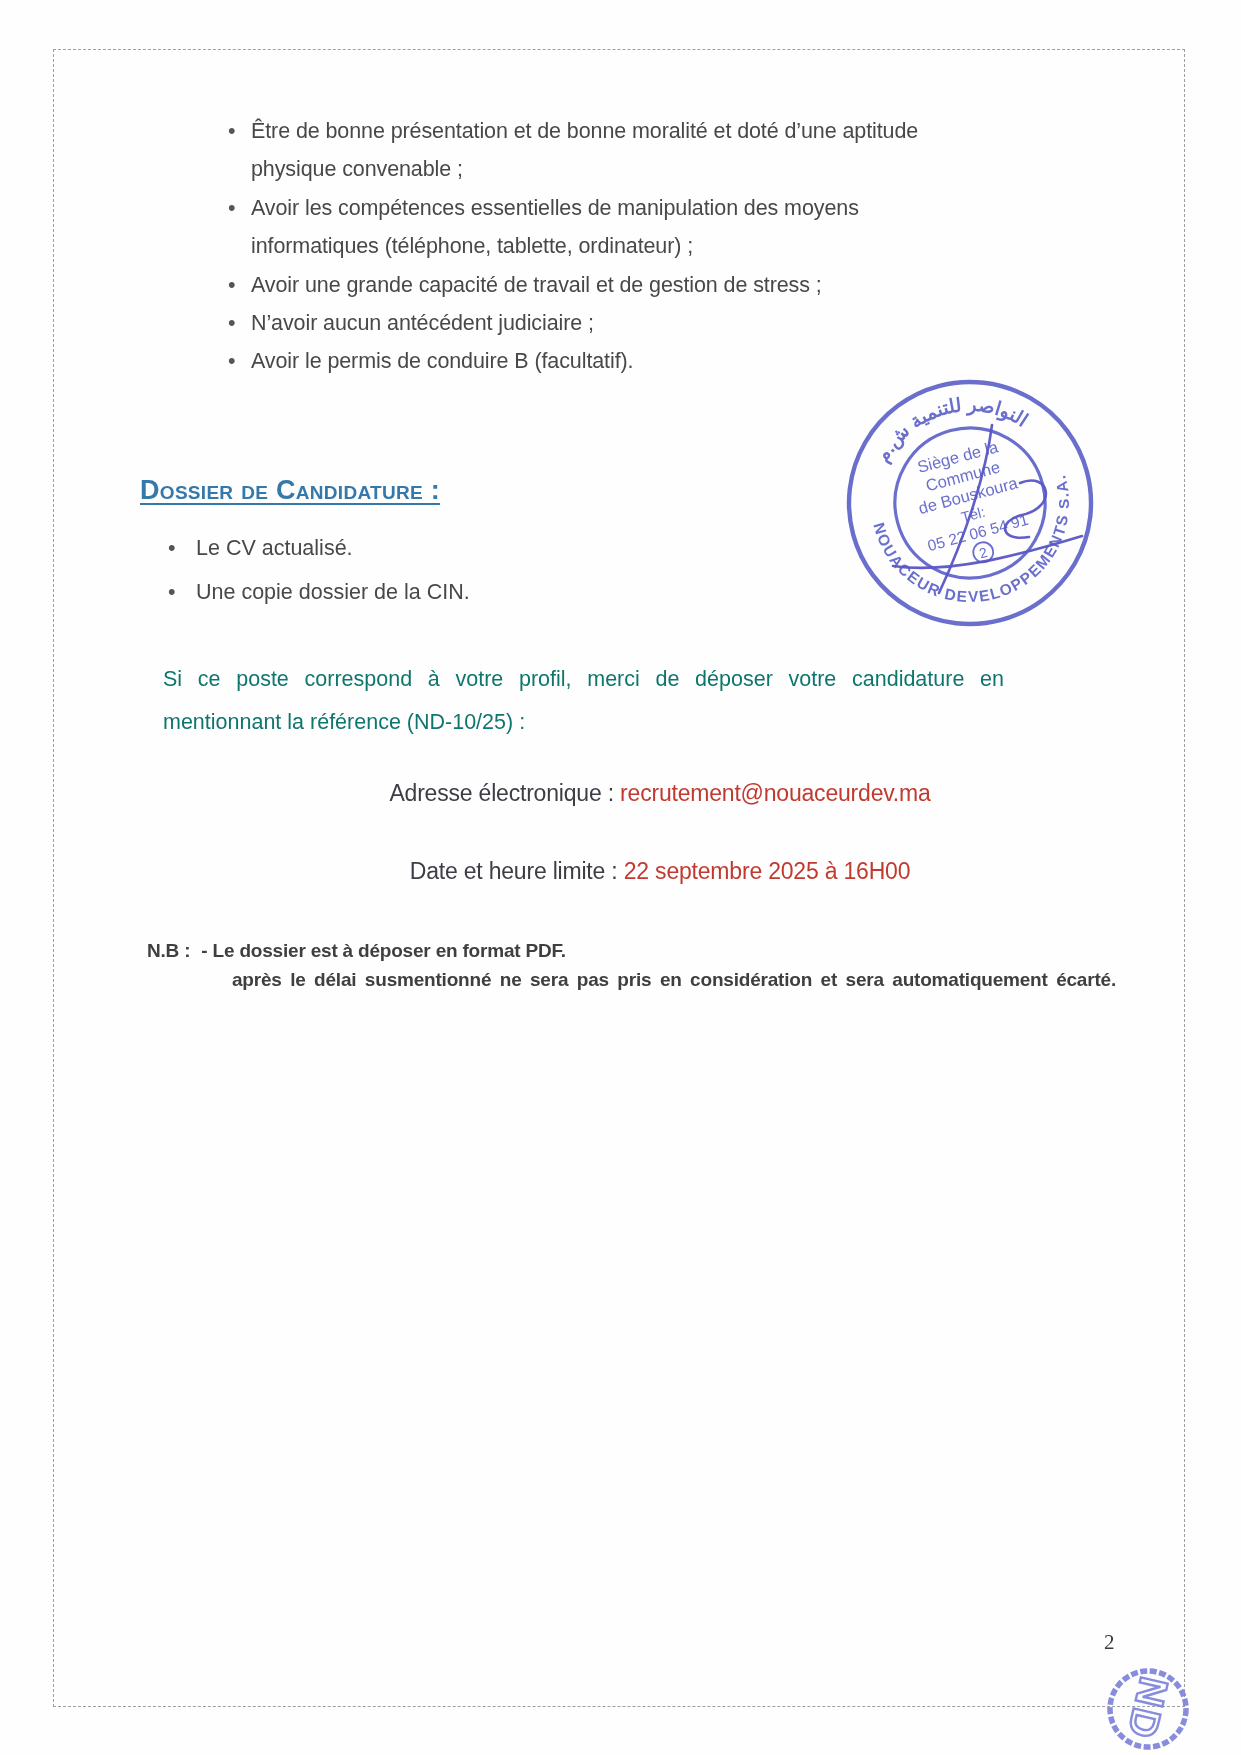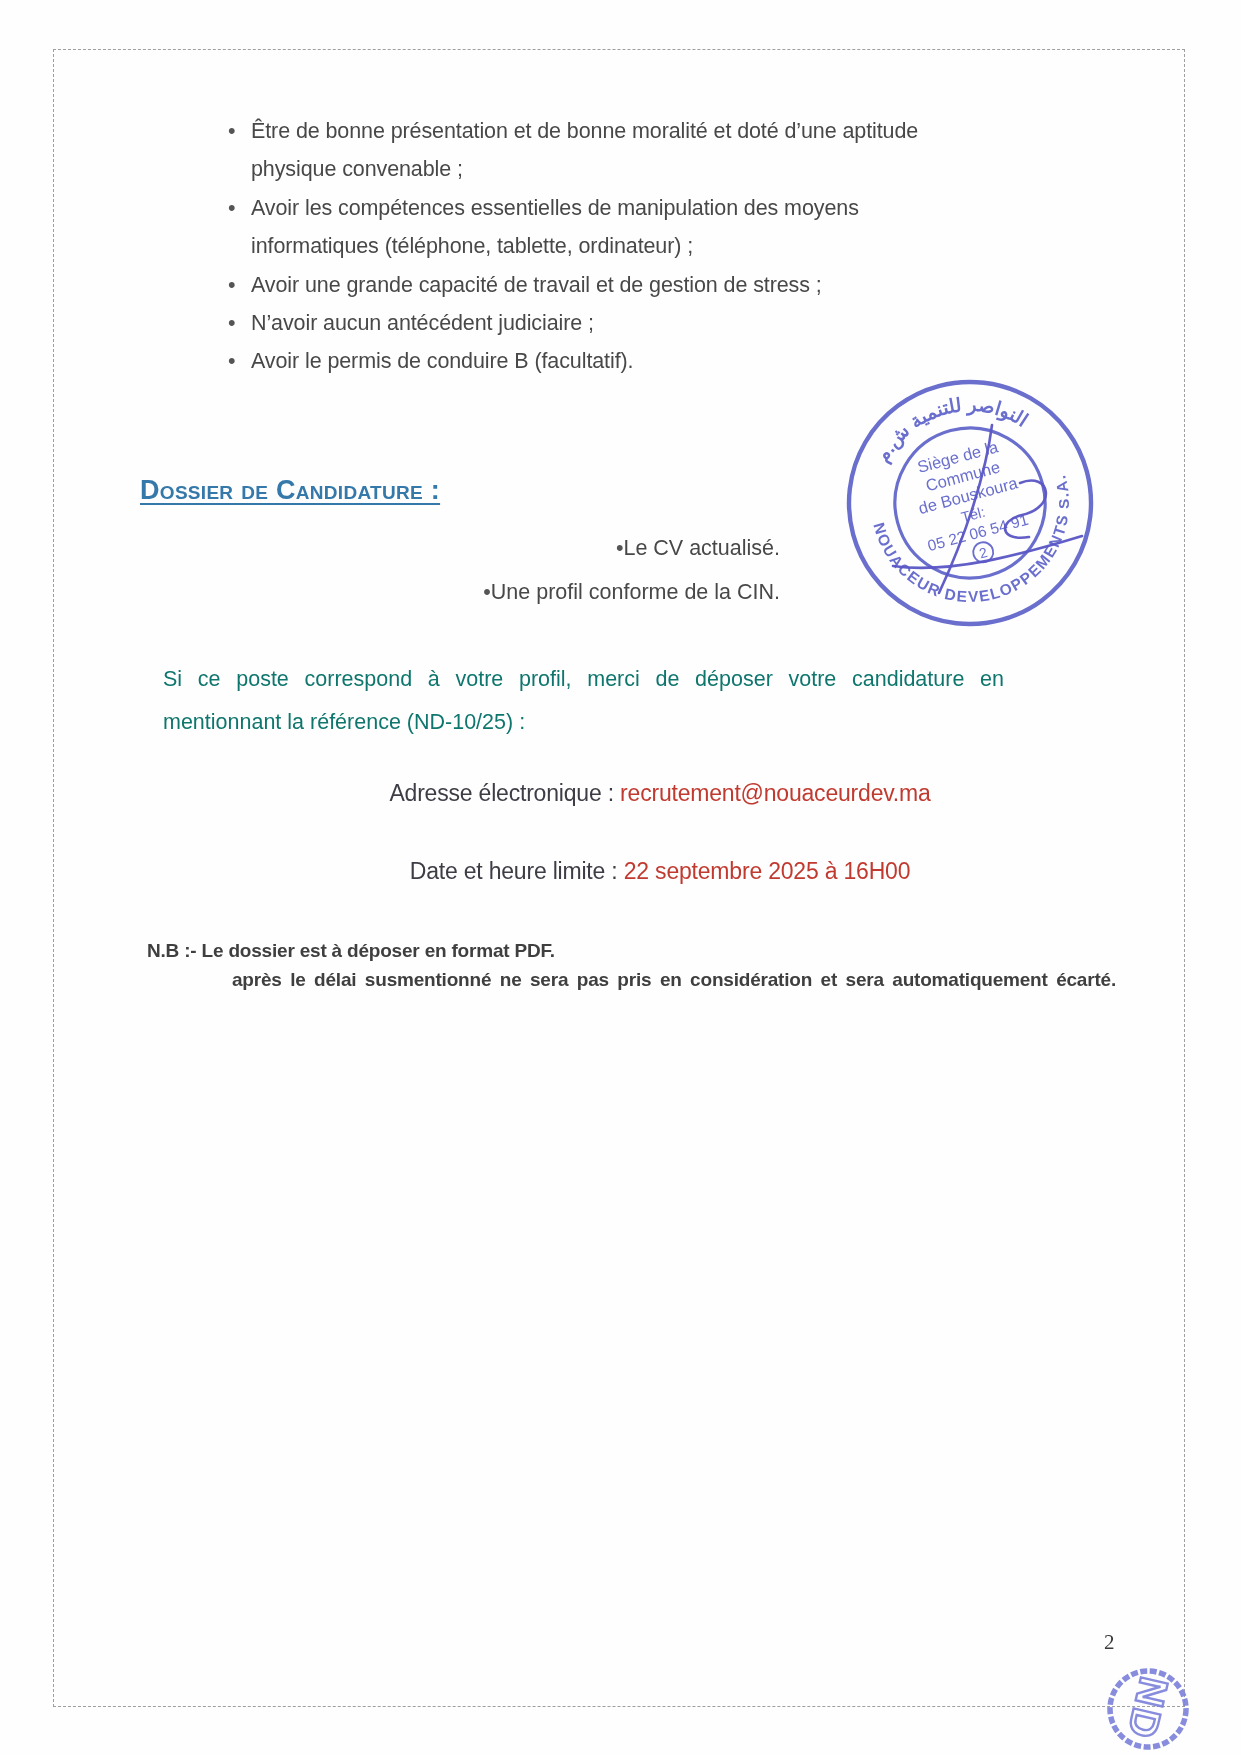--- a/index.html
+++ b/index.html
@@ -21,37 +21,37 @@
   }
   .req-list li::before { content:"•"; display:inline-block; width:23px; text-indent:0; color:#555; }
   
   .section-heading {
     position:absolute; left:140px; top:468px;
     font-size:27px; font-weight:bold; font-variant:small-caps;
     color:#3578aa; letter-spacing:0.3px;
     text-decoration:underline; text-decoration-thickness:2px; text-underline-offset:4px;margin-top:7px;
   }
   
-  .dossier-list { position:absolute; left:180px; top:526px; width:600px; list-style:none;text-align:right; }
+  .dossier-list { position:absolute; left:168px; top:526px; width:600px; list-style:none; }
   .dossier-list li {
     font-size:21.5px; line-height:44px; color:#484848;
     padding-left:28px; text-indent:-28px;
   }
   .dossier-list li::before { content:"•"; display:inline-block; width:28px; text-indent:0; color:#555; }
   
   .apply-para { position:absolute; left:163px; top:658px; width:841px; font-size:21.5px; line-height:42.5px; color:#0f766e; }
   .jl { text-align:justify; text-align-last:justify; }
   
   .contact-line { position:absolute; left:200px; width:920px; text-align:center; font-size:23px; font-weight:normal; color:#3d3d46; line-height:30px; letter-spacing:-0.2px; }
   .contact-email { top:778px; }
   .contact-date  { top:856px; }
   .red { color:#c13a30; }
   
   .nb-block { position:absolute; left:147px; top:936px; width:969px; font-size:19px; font-weight:bold; line-height:29px; color:#3f3f3f; letter-spacing:-0.2px; }
-  .nb-row { display:flex; gap:0; }
+  .nb-row { display:flex; gap:11px; }
   .nb-item2 { margin-left:68px; width:901px; }
   .nb-item2 .cont { padding-left:17px; }
   
   .stamp-wrap { position:absolute; left:835px; top:368px; width:270px; height:270px; transform:rotate(-15deg); opacity:.92; }
   .stamp-ring  { fill:none; stroke:#5e63c9; }
   .stamp-text  { fill:#5e63c9; font-family:"Liberation Sans", sans-serif; }
   .signature-svg { position:absolute; left:870px; top:395px; width:230px; height:230px; }
   .signature-svg path { fill:none; stroke:#5a55c5; stroke-width:2.6; stroke-linecap:round; opacity:.95; }
   
   .page-number { position:absolute; left:1104px; top:1630px; font-family:"Liberation Serif", serif; font-size:21px; color:#3a3a3a; }
@@ -69,21 +69,21 @@
     <li><span>Avoir les compétences essentielles de manipulation des moyens informatiques (téléphone, tablette, ordinateur) ;</span></li>
     <li><span>Avoir une grande capacité de travail et de gestion de stress ;</span></li>
     <li><span>N’avoir aucun antécédent judiciaire ;</span></li>
     <li><span>Avoir le permis de conduire B (facultatif).</span></li>
   </ul>
 
   <h2 class="section-heading">Dossier de Candidature :</h2>
 
   <ul class="dossier-list">
     <li><span>Le CV actualisé.</span></li>
-    <li><span>Une profil conforme de la CIN.</span></li>
+    <li><span>Une copie dossier de la CIN.</span></li>
   </ul>
 
   <div class="apply-para">
     <div class="jl">Si ce poste correspond à votre profil, merci de déposer votre candidature en</div>
     <div>mentionnant la référence (ND-10/25) :</div>
   </div>
 
   <div class="contact-line contact-email">
     <span>Adresse électronique :</span>
     <span class="red">recrutement@nouaceurdev.ma</span>

